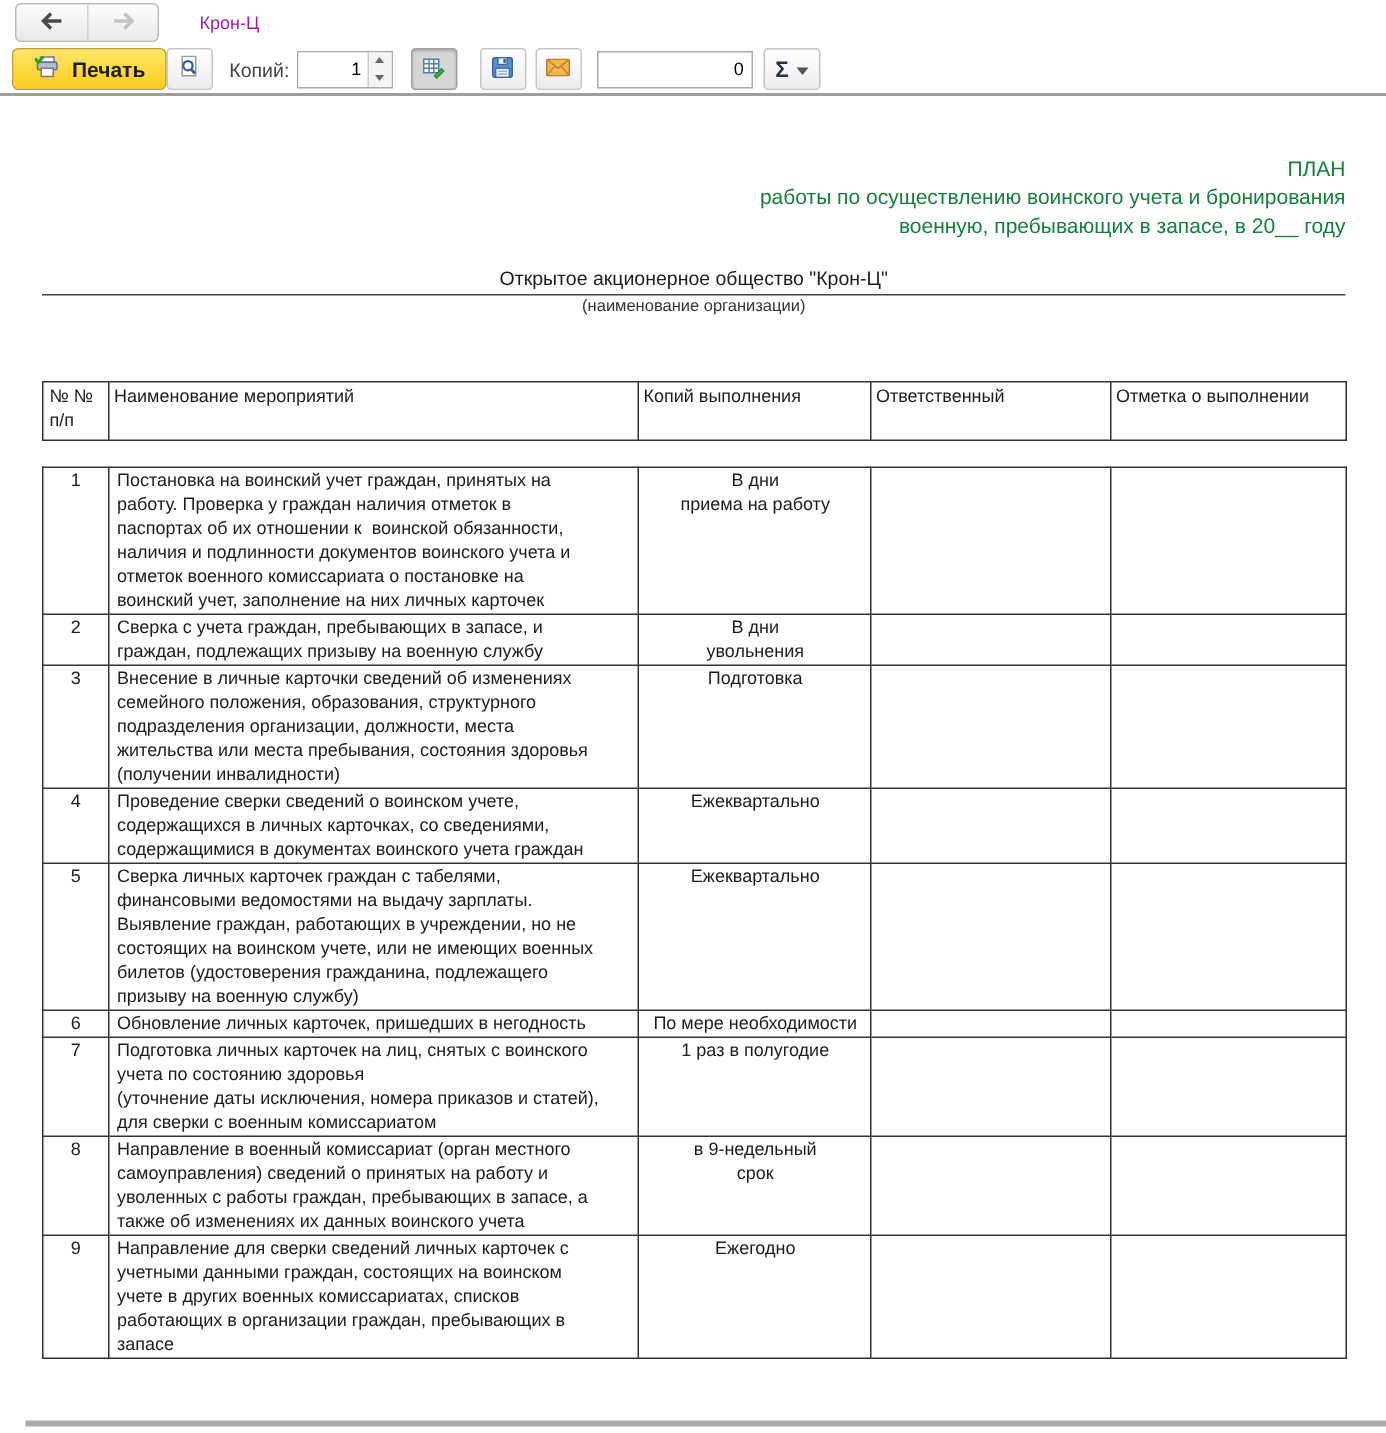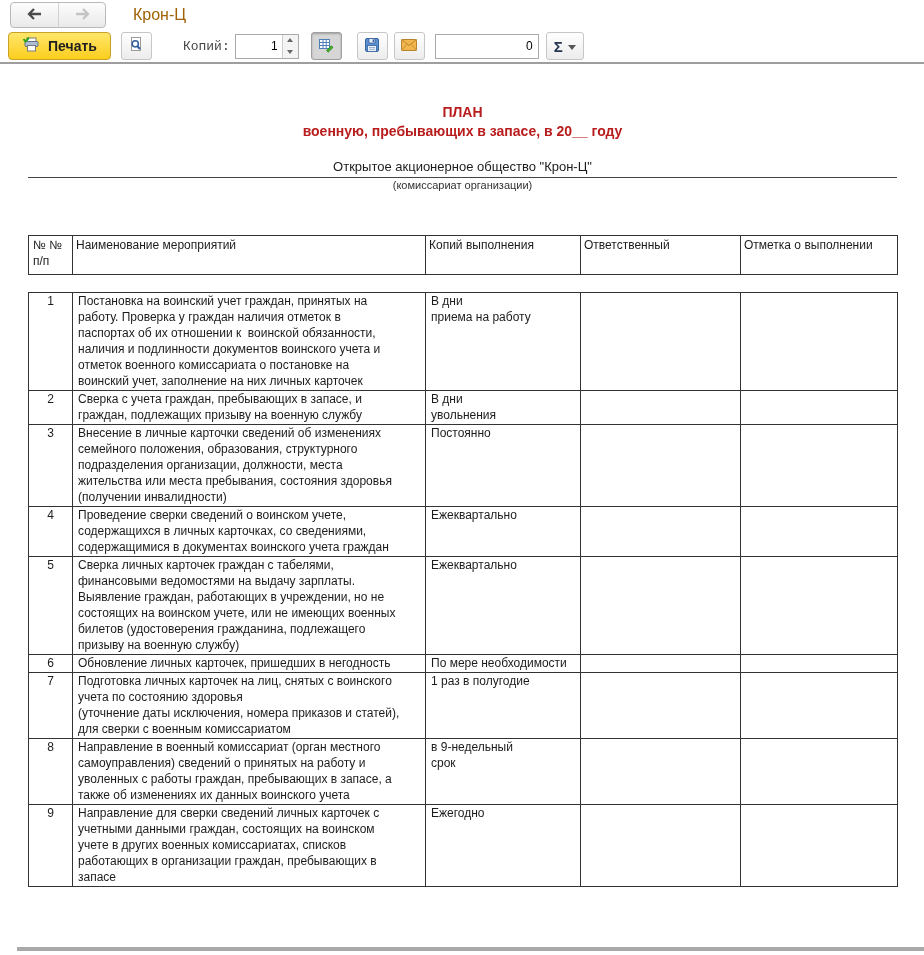--- a/index.html
+++ b/index.html
@@ -6,63 +6,63 @@
   html, body { width: 924px; height: 955px; overflow: hidden; background: #fff;
     font-family: "Liberation Sans", sans-serif; color: #222; }
 
   
   .titlebar { height: 30px; display: flex; align-items: center; padding-left: 10px; background: #fff; }
   .nav-group { display: flex; border: 1px solid #b9b9b9; border-radius: 4px; overflow: hidden;
     background: linear-gradient(#fdfdfd, #e9e9e9); }
   .nav-btn { width: 47px; height: 24px; display: flex; align-items: center; justify-content: center;
     background: transparent; border: none; cursor: pointer; }
   .nav-btn + .nav-btn { border-left: 1px solid #d2d2d2; }
-  .win-title { margin-left: 27px; font-size: 16px; color: #a16207; }
+  .win-title { margin-left: 27px; font-size: 12px; color: #a21caf; }
 
   
   .toolbar { height: 34px; display: flex; align-items: center; padding-left: 8px;
     border-bottom: 2px solid #9e9e9e; background: #fff; }
   .tbtn { height: 28px; min-width: 31px; display: inline-flex; align-items: center; justify-content: center;
     background: linear-gradient(#ffffff, #ececec); border: 1px solid #c6c6c6; border-radius: 3px; cursor: pointer; }
   .tbtn.pressed { background: #d6d6d6; border-color: #9f9f9f; box-shadow: inset 0 1px 2px rgba(0,0,0,.25); }
   .print-btn { height: 28px; display: inline-flex; align-items: center; gap: 7px; padding: 0 13px;
     background: linear-gradient(#ffe66a, #fbce1e); border: 1px solid #c9a227; border-radius: 4px;
     font-weight: bold; font-size: 14px; color: #1f1f1f; cursor: pointer; }
-  .lbl { font-size: 13px; color: #444; margin: 0 5px 0 20px; font-family: Liberation Mono, monospace; }
+  .lbl { font-size: 13px; color: #444; margin: 0 5px 0 0; }
   .spin { display: flex; height: 25px; border: 1px solid #aaa; background: #fff; margin-right: 12px; }
   .spin input { border: none; outline: none; width: 46px; text-align: right; font: 12px "Liberation Sans", sans-serif; padding-right: 4px; }
   .spin .arrows { width: 16px; border-left: 1px solid #ccc; display: flex; flex-direction: column; }
   .spin .arrow-btn { flex: 1; display: flex; align-items: center; justify-content: center; background: #f4f4f4; border: none; cursor: pointer; }
   .tri-up { width: 0; height: 0; border-left: 3px solid transparent; border-right: 3px solid transparent; border-bottom: 4px solid #666; }
   .tri-down { width: 0; height: 0; border-left: 3px solid transparent; border-right: 3px solid transparent; border-top: 4px solid #666; }
   .numfield { width: 104px; height: 25px; border: 1px solid #aaa; text-align: right;
     font: 12px "Liberation Sans", sans-serif; padding-right: 5px; margin: 0 7px 0 10px; outline: none; }
   .sigma-btn { gap: 5px; padding: 0 7px; }
   .sigma-glyph { font-weight: bold; font-size: 15px; color: #24344d; }
   .caret { width: 0; height: 0; border-left: 4px solid transparent; border-right: 4px solid transparent; border-top: 5px solid #555; margin-top: 2px; }
-  .mr6 { margin-right: 6px; } .mr10 { margin-right: 10px; } .mr11 { margin-right: 11px; } .mr15 { margin-right: 15px; }
+  .mr6 { margin-right: 6px; } .mr10 { } .mr11 { margin-right: 11px; } .mr15 { margin-right: 15px; }
 
   
   .doc-area { position: relative; height: 889px; background: #fff; overflow: hidden;
     padding: 39px 27px 0 28px; }
-  .doc-title { text-align: center; font-weight: bold; font-size: 14px; line-height: 19px; color: #b91c1c; }
+  .doc-title { text-align: right; font-weight: normal; font-size: 14px; line-height: 19px; color: #15803d; }
   .org-line { text-align: center; font-size: 13px; color: #1c1c1c; margin-top: 18px;
     padding-bottom: 3px; border-bottom: 1px solid #444; }
   .org-caption { text-align: center; font-size: 11px; color: #333; margin-top: 1px; }
 
   table.doc-table { border-collapse: collapse; table-layout: fixed; width: 869px; }
   .doc-table th, .doc-table td { border: 1px solid #333; font-size: 12px; line-height: 16px;
     vertical-align: top; font-weight: normal; color: #1c1c1c; }
   .head-table { margin-top: 44px; }
   .head-table th { height: 39px; padding: 1px 3px; text-align: left; white-space: pre-line; }
   .head-table th.h-num { text-align: left; padding-left: 4px; }
   .body-table { margin-top: 17px; }
   .body-table td { padding: 0 4px 1px 5px; }
   .body-table td.c-num { text-align: center; padding: 0 2px 1px; }
-  .body-table td.c-term { white-space: pre-line; }
+  .body-table td.c-term { text-align: center; white-space: pre-line; }
   .body-table td.c-act { white-space: pre-wrap; }
 
   .hscroll-bar { position: absolute; left: 17px; right: 0; bottom: 2px; height: 4px;
     background: #a9a9a9; z-index: 5; }
 </style>
 </head>
 <body>
 
 <div class="titlebar">
   <div class="nav-group">
@@ -161,25 +161,26 @@
   <button class="tbtn sigma-btn">
     <span class="sigma-glyph">Σ</span>
     <span class="caret"></span>
   </button>
 </div>
 
 <div class="doc-area">
 
   <div class="doc-title">
     <div>ПЛАН</div>
+    <div>работы по осуществлению воинского учета и бронирования</div>
     <div>военную, пребывающих в запасе, в 20__ году</div>
   </div>
 
   <div class="org-line">Открытое акционерное общество "Крон-Ц"</div>
-  <div class="org-caption">(комиссариат организации)</div>
+  <div class="org-caption">(наименование организации)</div>
 
   <table class="doc-table head-table">
     <colgroup>
         <col style="width:44px">
         <col style="width:353px">
         <col style="width:155px">
         <col style="width:160px">
         <col style="width:157px">
       </colgroup>
     <tbody>
@@ -225,21 +226,21 @@
       <td></td>
       <td></td>
     </tr>
     <tr>
       <td class="c-num">3</td>
       <td class="c-act">Внесение в личные карточки сведений об изменениях
 семейного положения, образования, структурного
 подразделения организации, должности, места
 жительства или места пребывания, состояния здоровья
 (получении инвалидности)</td>
-      <td class="c-term">Постоянно</td>
+      <td class="c-term">Подготовка</td>
       <td></td>
       <td></td>
     </tr>
     <tr>
       <td class="c-num">4</td>
       <td class="c-act">Проведение сверки сведений о воинском учете,
 содержащихся в личных карточках, со сведениями,
 содержащимися в документах воинского учета граждан</td>
       <td class="c-term">Ежеквартально</td>
       <td></td>

